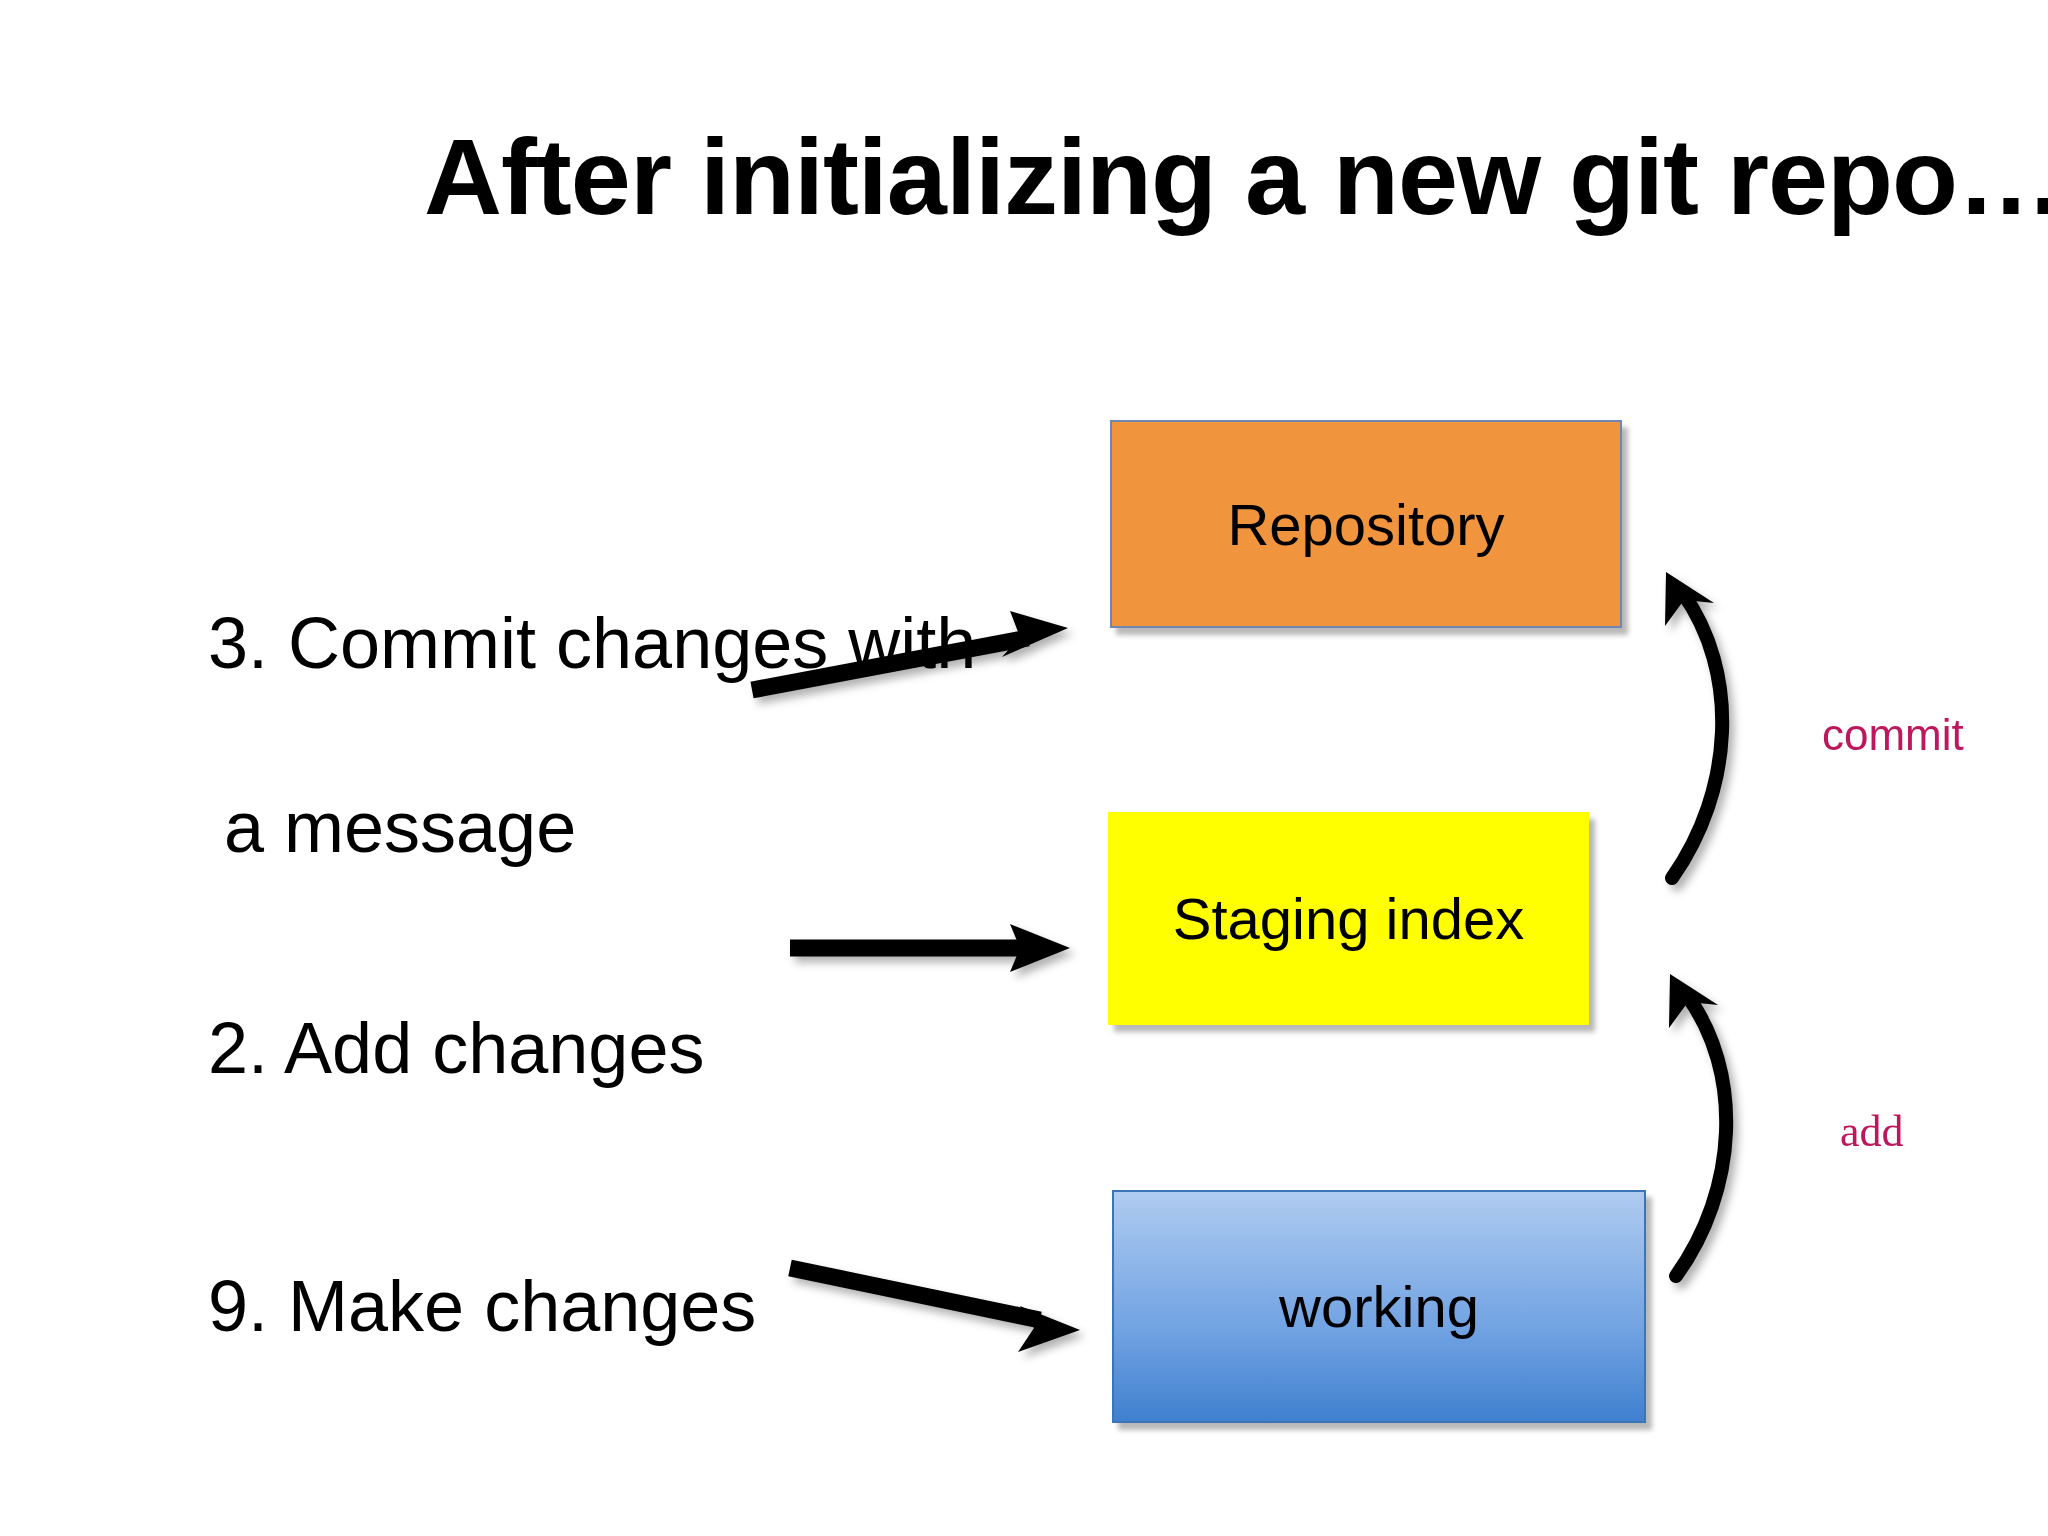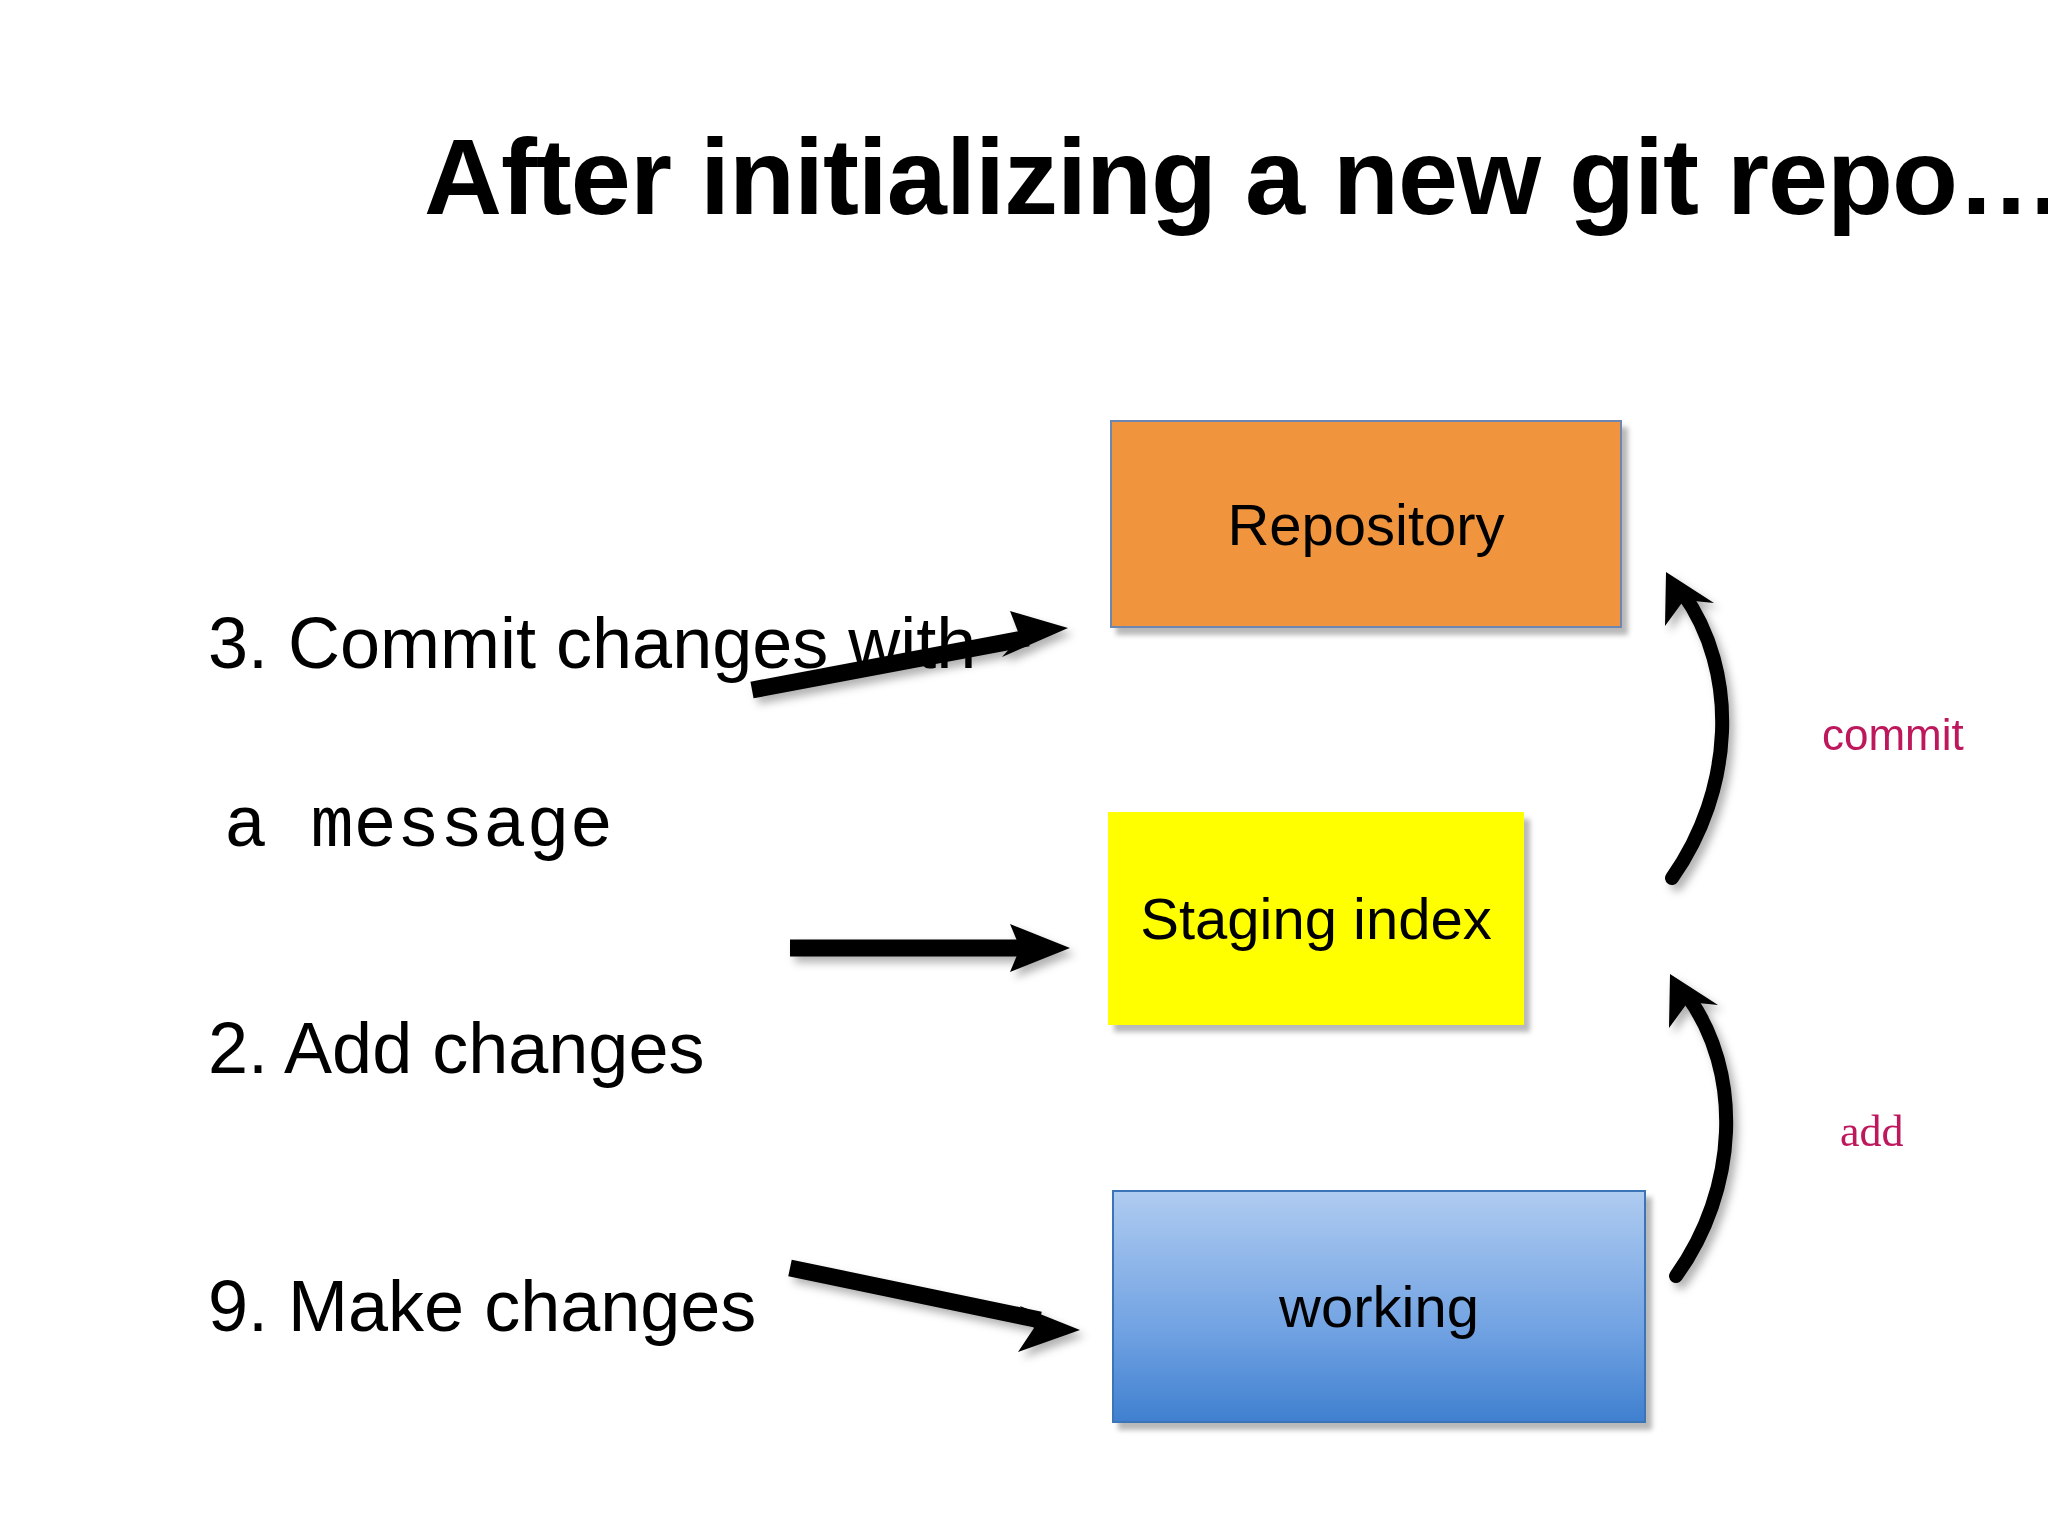--- a/index.html
+++ b/index.html
@@ -43,21 +43,21 @@
   .step {
     position: absolute;
     font-size: 72px;
     line-height: 1.28;
     color: #000000;
     white-space: pre;
   }
   #step-3 { left: 128px; top: 505px; }
   #step-2 { left: 128px; top: 910px; }
   #step-1 { left: 128px; top: 1168px; }
-  .step-line-indent { display: block; padding-left: 96px; font-family: Liberation Mono, monospace; }
+  .step-line-indent { display: block; padding-left: 96px; }
 
   
   .stage-box {
     position: absolute;
     box-sizing: border-box;
     display: flex;
     align-items: center;
     justify-content: center;
     font-size: 58px;
     color: #000000;
@@ -70,21 +70,21 @@
     width: 512px;
     height: 208px;
     background: #F0943E;
     border: 2px solid #6E87B0;
     box-shadow: 6px 7px 5px rgba(0,0,0,0.28);
   }
 
   #box-staging {
     left: 1108px;
     top: 812px;
-    width: 416px;
+    width: 481px;
     height: 213px;
     background: #FFFF00;
     border: none;
     box-shadow: 6px 7px 5px rgba(0,0,0,0.28);
   }
 
   #box-working {
     left: 1112px;
     top: 1190px;
     width: 534px;

